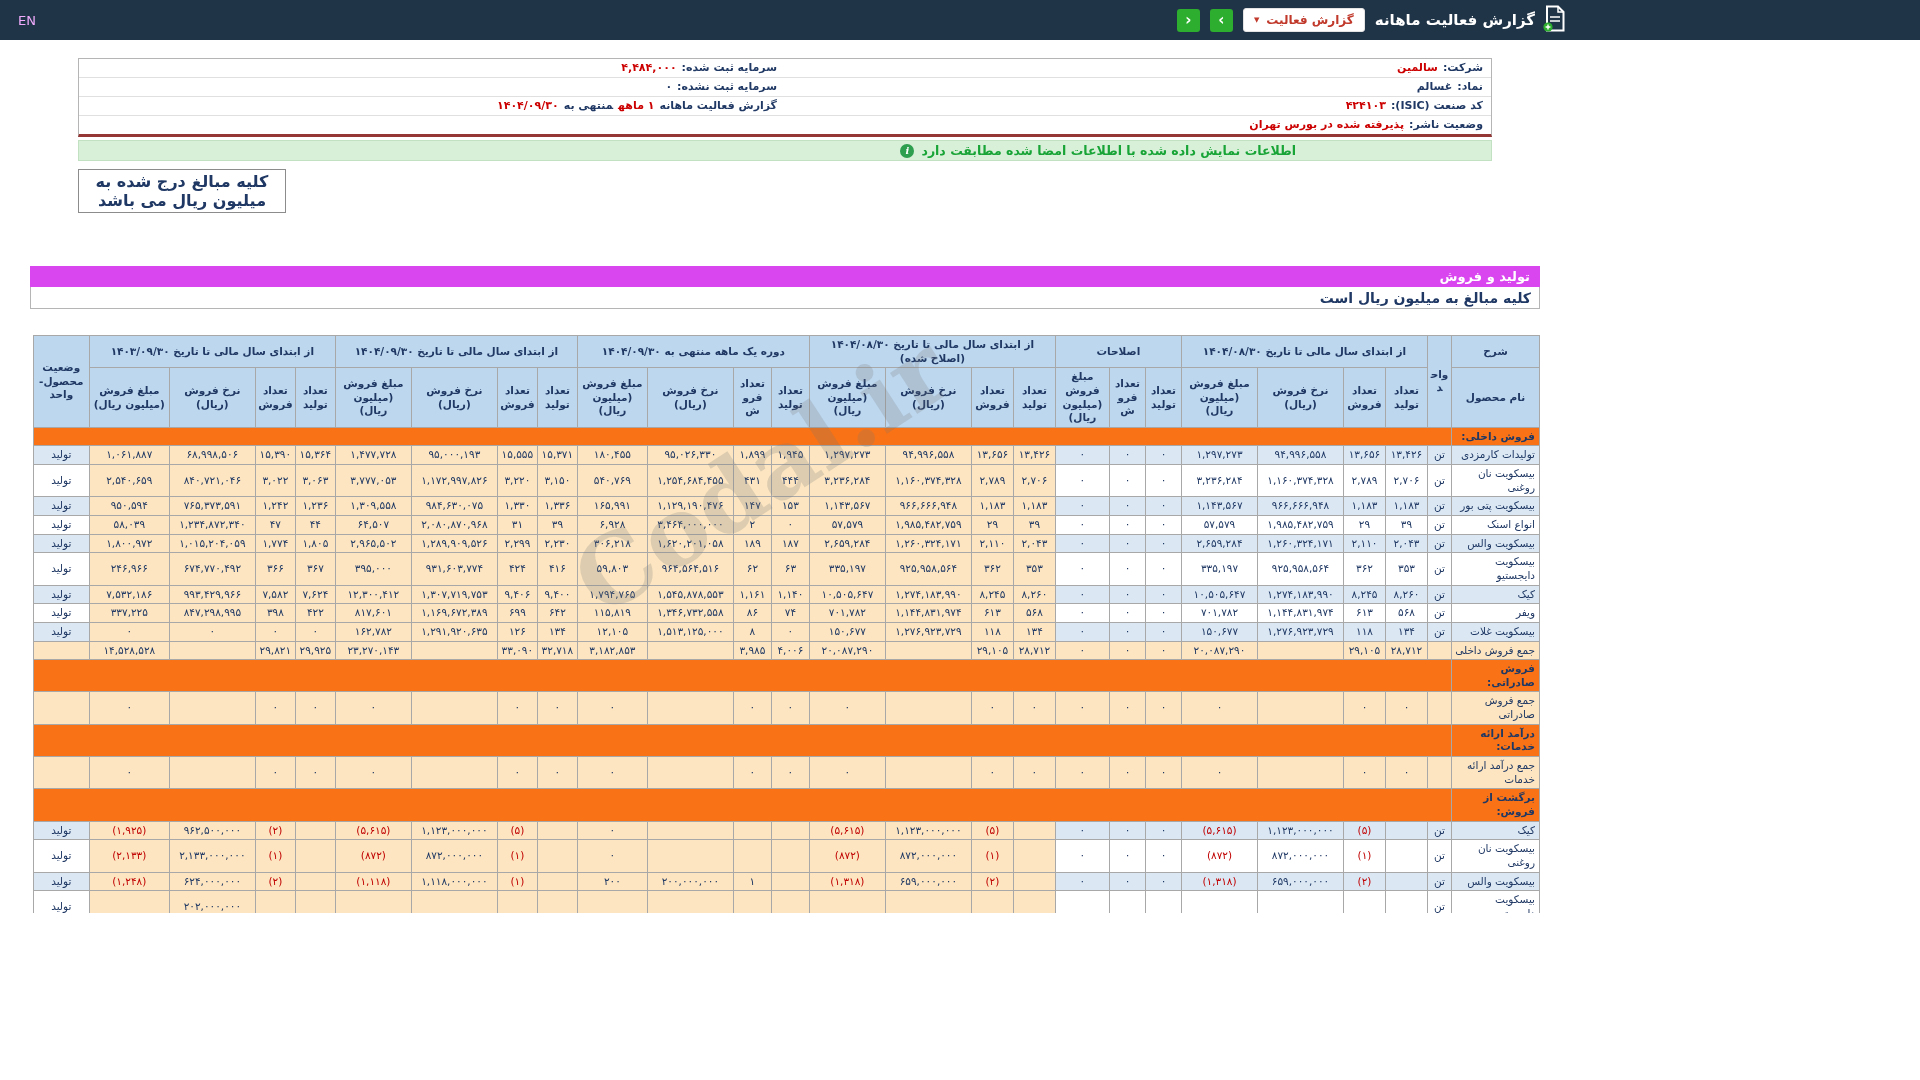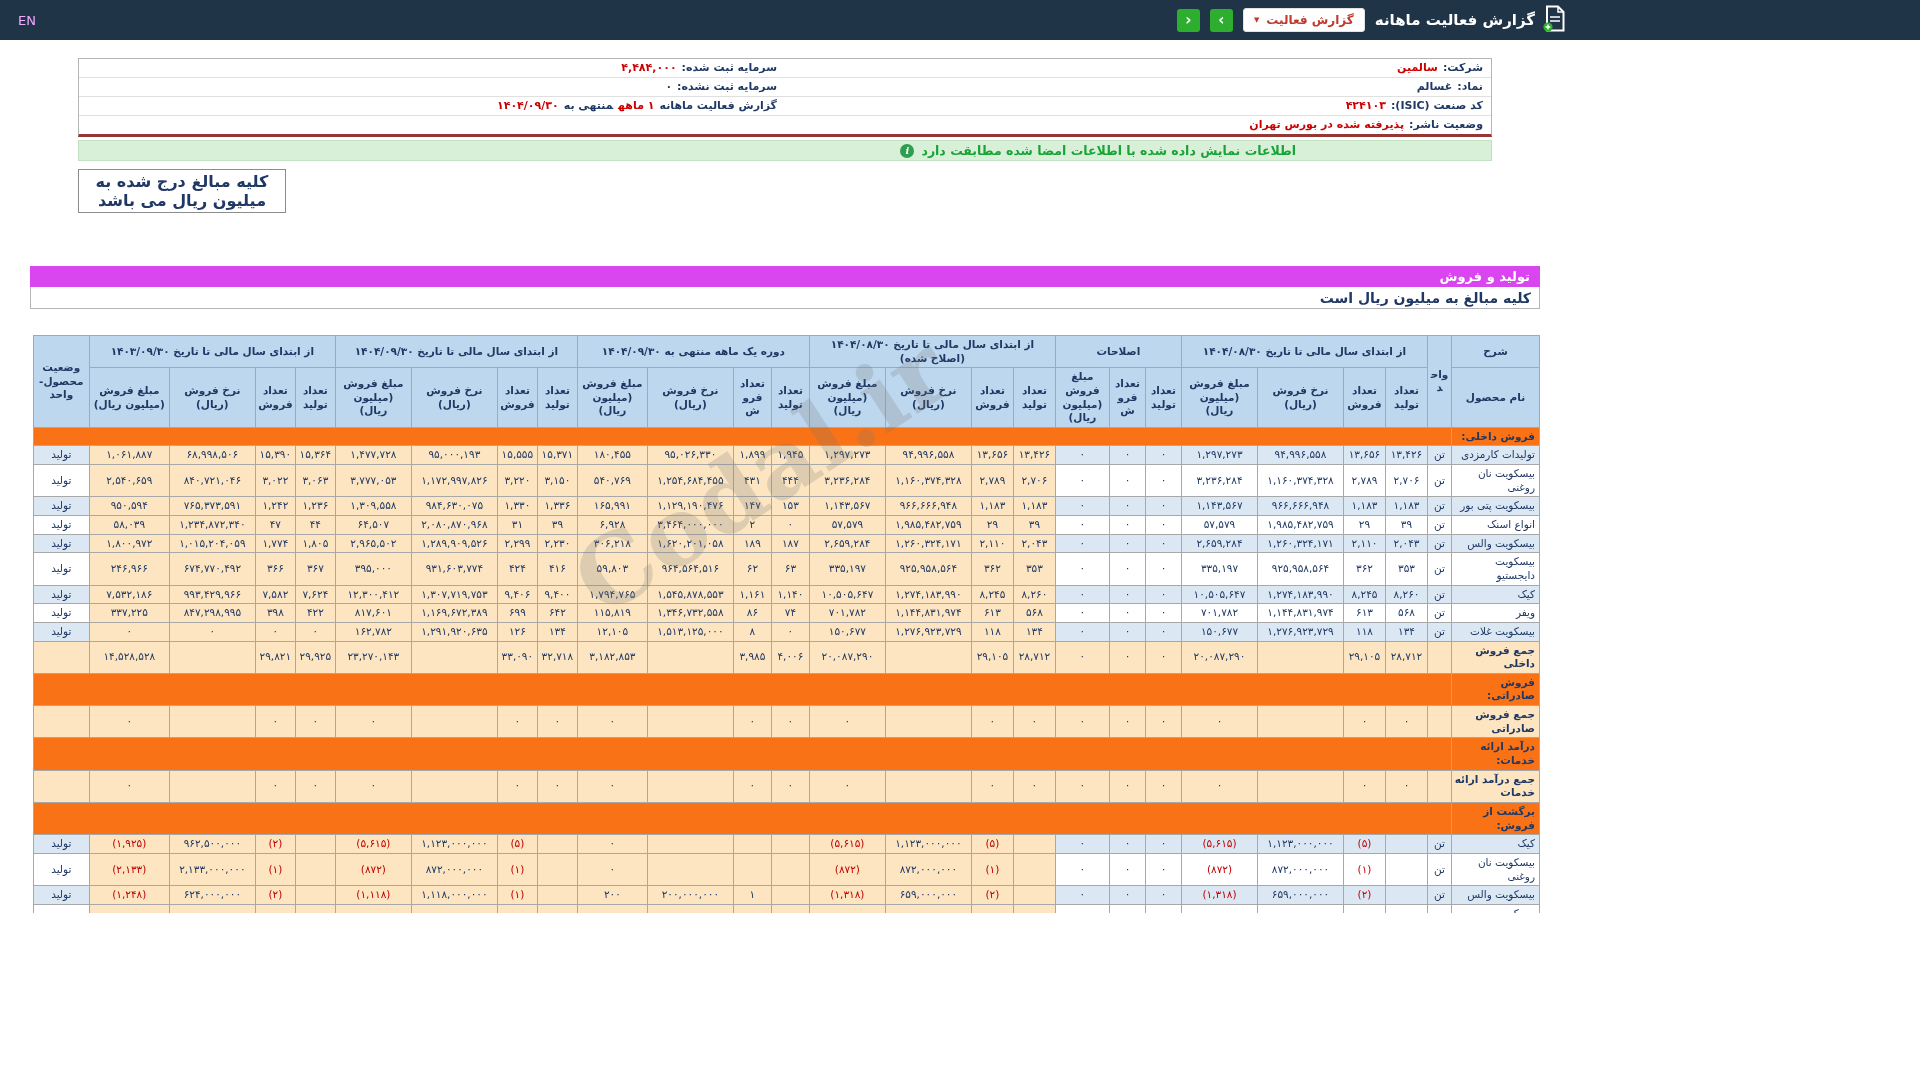--- a/index.html
+++ b/index.html
@@ -52,21 +52,21 @@
   th,td { border:1px solid #a8a8a8; color:#1f3864; text-align:center;
           font-size:10.5px; line-height:1.3; padding:2px; word-wrap:break-word; }
   th { background:#bdd7ee; font-weight:bold; }
   td.name { text-align:right; padding-right:4px; }
   tr.sec td { background:#f97316;margin-top:44px; }
   tr.sec td.secname { text-align:right; font-weight:bold; }
   tr.data.blue td.plain { background:#dbe8f4; }
   tr.data.white td.plain { background:#ffffff; }
   td.wheat { background:#fce5c0; }
   tr.total td { background:#fce5c0; }
-  tr.total td.lbl { font-weight:bold; text-align:right; }
+  tr.total td.lbl { font-weight:normal; text-align:right; }
   .neg { color:#c00000; direction:ltr; unicode-bidi:embed; }
   .watermark { position:absolute; left:520px; top:85px; transform:rotate(-33deg);
                font-size:95px; font-weight:bold; color:rgba(120,120,120,0.22);
                font-family:"DejaVu Serif", serif; pointer-events:none; direction:ltr; }
 </style>
 </head>
 <body>
 
 <div class="topbar">
   <div class="topbar-inner">

